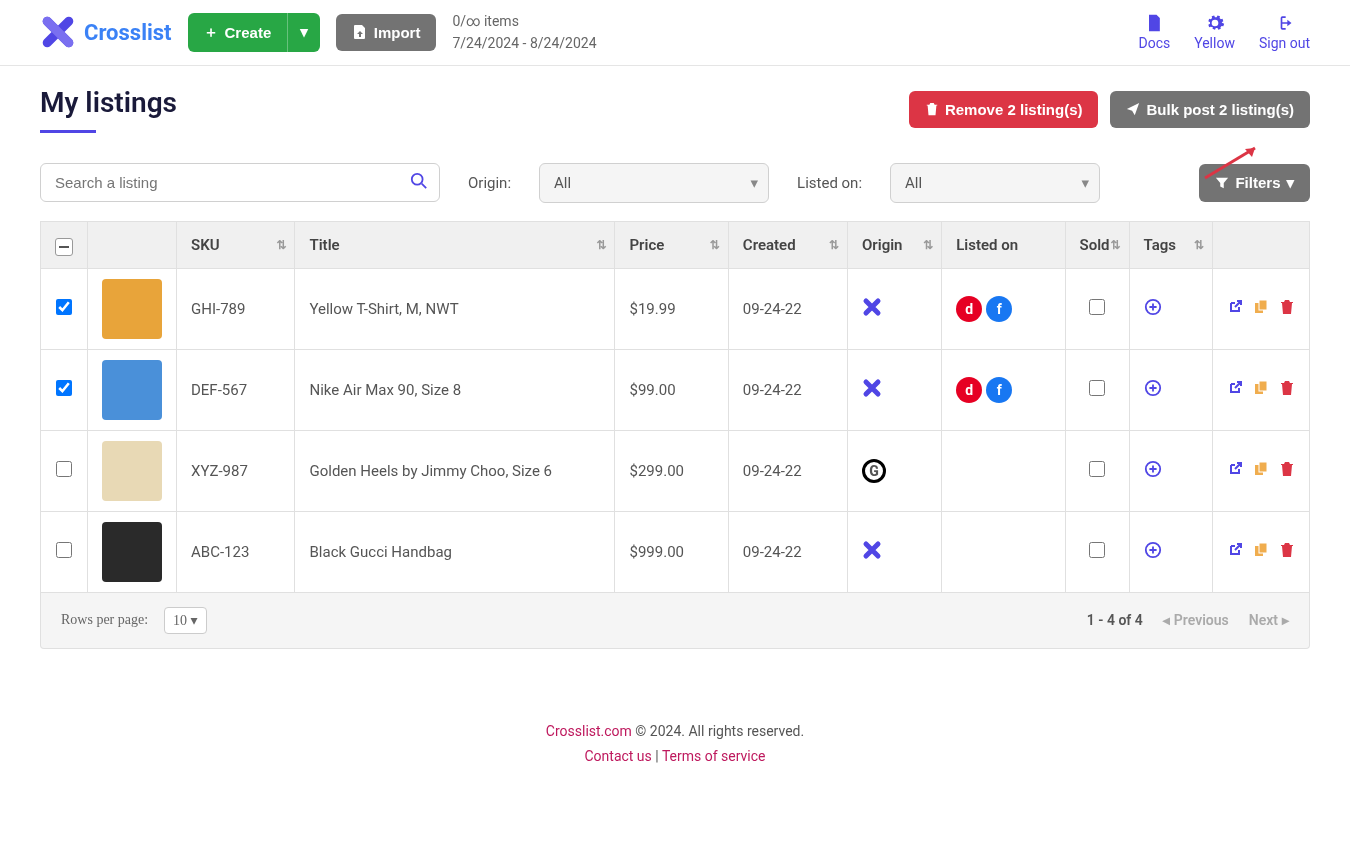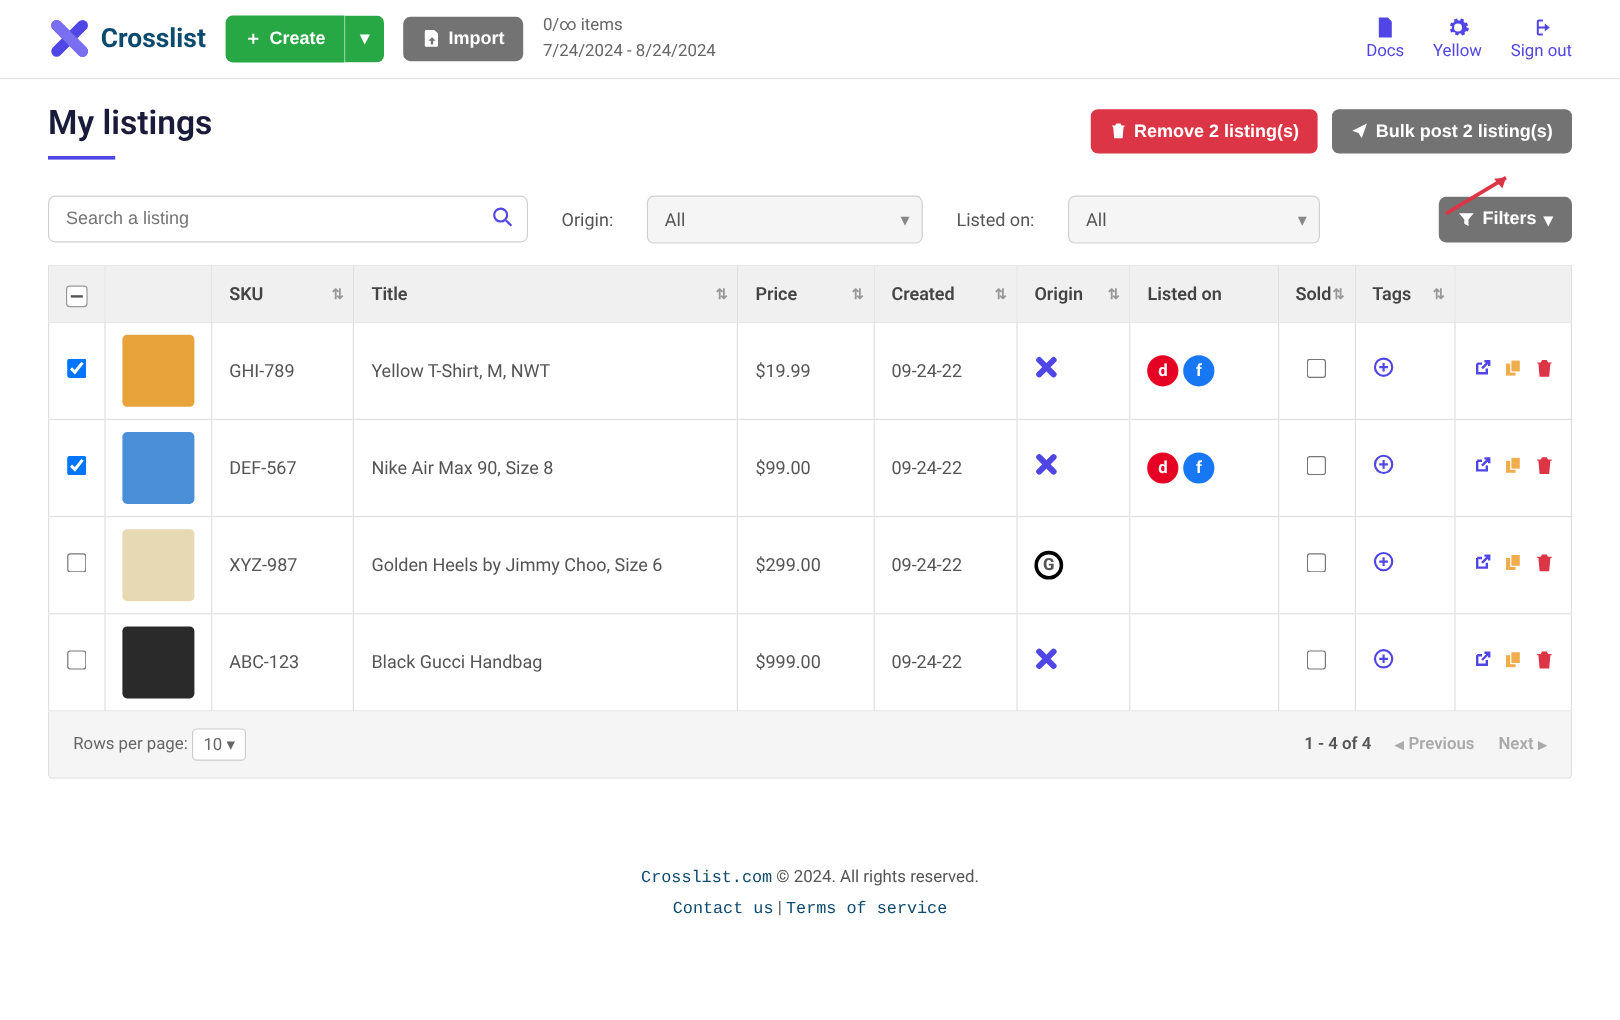--- a/index.html
+++ b/index.html
@@ -1,18 +1,18 @@
 <!DOCTYPE html>
 <html><head>
 <meta charset="utf-8">
 <style>
 * { box-sizing: border-box; margin: 0; padding: 0; }
 body { font-family: -apple-system, BlinkMacSystemFont, "Segoe UI", Roboto, sans-serif; background: #fff; color: #333; }
 .header { display: flex; align-items: center; padding: 10px 40px; border-bottom: 1px solid #e5e5e5; gap: 16px; }
-.logo { display: flex; align-items: center; gap: 8px; font-size: 22px; font-weight: 700; color: #0c4a6e; }
+.logo { display: flex; align-items: center; gap: 8px; font-size: 22px; font-weight: 700; color: #3b82f6; }
 .logo-icon { width: 36px; height: 36px; }
 .btn { border: none; border-radius: 6px; padding: 10px 16px; font-size: 15px; font-weight: 600; cursor: pointer; display: inline-flex; align-items: center; gap: 6px; color: #fff; }
 .btn-green { background: #28a745; }
 .btn-purple { background: #737373; }
 .btn-red { background: #dc3545; }
 .btn-group { display: flex; }
 .btn-group .btn:first-child { border-radius: 6px 0 0 6px; }
 .btn-group .btn-caret { border-radius: 0 6px 6px 0; padding: 10px 12px; border-left: 1px solid rgba(255,255,255,0.3); }
 .header-meta { color: #666; font-size: 14px; line-height: 1.6; }
 .header-right { margin-left: auto; display: flex; gap: 24px; }
@@ -49,27 +49,27 @@
 .li-badge { width: 26px; height: 26px; border-radius: 50%; display: inline-flex; align-items: center; justify-content: center; color: #fff; font-weight: 700; font-size: 14px; }
 .li-d { background: #e60023; }
 .li-f { background: #1877f2; }
 .add-tag { color: #5046e5; font-size: 18px; cursor: pointer; }
 .row-actions { display: flex; gap: 10px; }
 .ra { cursor: pointer; font-size: 16px; }
 .ra-open { color: #5046e5; }
 .ra-copy { color: #f0ad4e; }
 .ra-del { color: #dc3545; }
 .table-footer { background: #f5f5f5; border: 1px solid #e0e0e0; border-top: none; border-radius: 0 0 4px 4px; padding: 14px 20px; display: flex; align-items: center; color: #666; font-size: 14px; }
-.rpp { display: flex; align-items: center; gap: 4px; }
+.rpp { display: flex; align-items: center; gap: 16px; font-family: Liberation Serif, serif; }
 .rpp-sel { border: 1px solid #ccc; border-radius: 4px; padding: 4px 8px; background: #fff; cursor: pointer; }
 .pager { margin-left: auto; display: flex; align-items: center; gap: 20px; }
 .pager-info { font-weight: 600; color: #555; }
 .pager-btn { color: #aaa; font-weight: 600; cursor: default; display: flex; align-items: center; gap: 4px; }
 .footer { text-align: center; padding: 40px 0 20px; color: #555; font-size: 14px; line-height: 1.8; }
-.footer a { color: #0c4a6e; text-decoration: none; font-family: Liberation Mono, monospace; }
+.footer a { color: #be185d; text-decoration: none; }
 .cb-indeterminate { width: 18px; height: 18px; border: 1px solid #999; border-radius: 3px; display: inline-flex; align-items: center; justify-content: center; background: #fff; }
 .cb-indeterminate::after { content: ""; width: 10px; height: 2px; background: #555; }
 input[type=checkbox] { width: 16px; height: 16px; cursor: pointer; }
 </style>
 </head>
 <body>
 
 <div class="header">
   <div class="logo">
     <svg class="logo-icon" viewBox="0 0 40 40">

